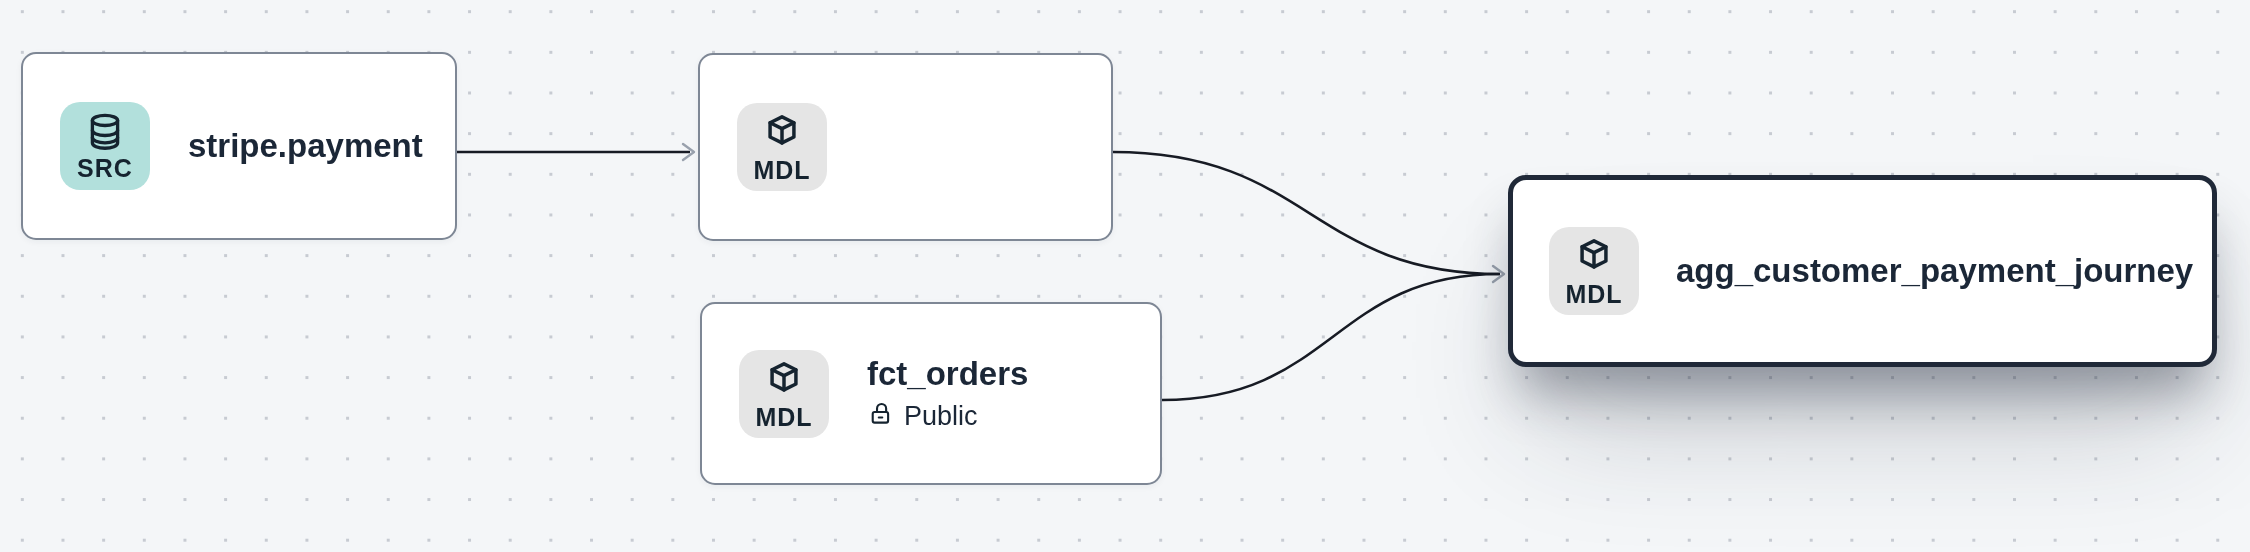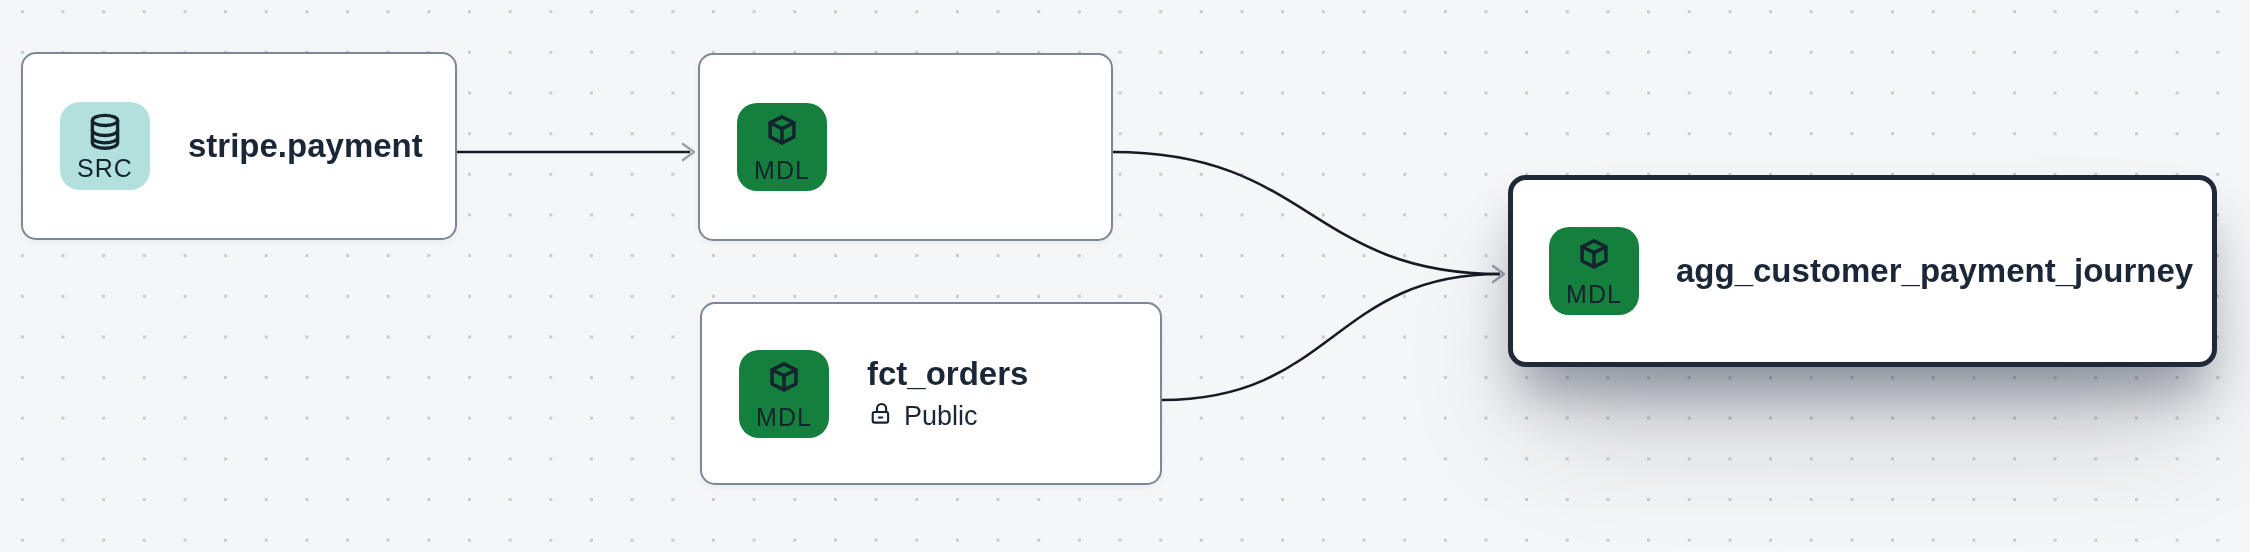--- a/index.html
+++ b/index.html
@@ -48,25 +48,25 @@
     width: 90px; height: 88px;
     border-radius: 20px;
     display: flex;
     flex-direction: column;
     align-items: center;
     justify-content: center;
     flex: 0 0 auto;
     color: #15232f;
   }
   .badge.src { background: #b2e0dc; }
-  .badge.mdl { background: #15803d; }
+  .badge.mdl { background: #e5e5e5; }
   .badge svg { display: block; }
   .badge-label {
     font-size: 25px;
-    font-weight: 400;
+    font-weight: 700;
     letter-spacing: 1px;
     line-height: 1;
     margin-top: 3px;
     color: #15232f;
   }
   .node-label {
     font-size: 33px;
     font-weight: 700;
     color: #1b2737;
     white-space: nowrap;

